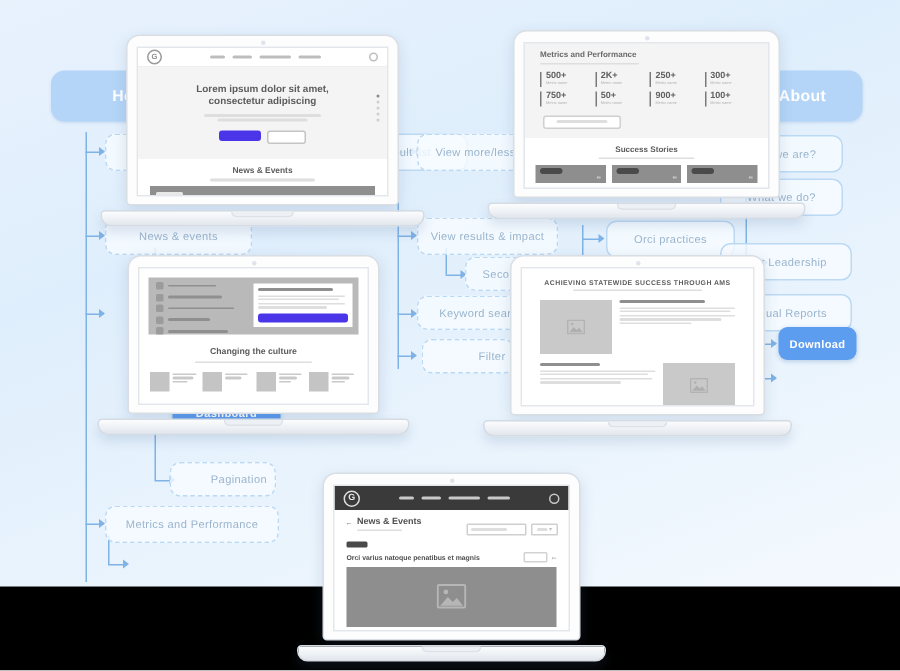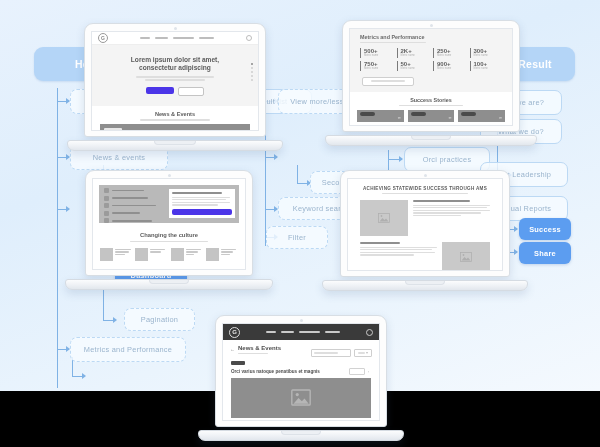--- a/index.html
+++ b/index.html
@@ -160,47 +160,50 @@
   </div>
 
   <div class="node dashed" style="left:70px;top:145px;width:98px;height:25px;">
     <span>News &amp; events</span>
   </div>
 
   <div class="node blue-strong" style="left:115px;top:264px;width:72px;height:23px;border-radius:6px;">
     <span>Dashboard</span>
   </div>
 
-  <div class="node dashed" style="left:124px;top:308px;width:71px;height:23px;">
+  <div class="node dashed" style="left:113px;top:308px;width:71px;height:23px;justify-content:flex-end;">
     <span>Pagination</span>
   </div>
 
   <div class="node dashed" style="left:70px;top:337px;width:116px;height:25px;">
     <span>Metrics and Performance</span>
   </div>
 
 
   <div class="node" style="left:228px;top:89px;width:84px;height:25px;">
     <span>Result list</span>
   </div>
 
   <div class="node dashed" style="left:278px;top:89px;width:78px;height:25px;">
     <span>View more/less</span>
   </div>
 
+  <div class="node dashed" style="left:278px;top:145px;width:94px;height:25px;">
+    <span>View results &amp; impact</span>
+  </div>
 
   <div class="node dashed" style="left:310px;top:171px;width:76px;height:23px;">
     <span>Secondary nav</span>
   </div>
 
   <div class="node dashed" style="left:278px;top:197px;width:86px;height:23px;">
     <span>Keyword search</span>
   </div>
 
-  <div class="node dashed" style="left:266px;top:226px;width:62px;height:23px;">
+  <div class="node dashed" style="left:281px;top:226px;width:62px;height:23px;justify-content:flex-end;">
     <span>Filter</span>
   </div>
 
   <div class="node" style="left:404px;top:147px;width:86px;height:25px;">
     <span>Orci practices</span>
   </div>
 
   <div class="node" style="left:480px;top:90px;width:82px;height:25px;">
     <span>Who we are?</span>
   </div>
@@ -211,29 +214,26 @@
 
   <div class="node" style="left:480px;top:162px;width:88px;height:25px;">
     <span>Our Leadership</span>
   </div>
 
   <div class="node" style="left:480px;top:196px;width:88px;height:25px;">
     <span>Annual Reports</span>
   </div>
 
   <div class="node blue-strong" style="left:519px;top:218px;width:52px;height:22px;border-radius:6px;">
-    <span>Success</span>
-  </div>
-
-  <div class="node blue-strong" style="left:519px;top:242px;width:52px;height:22px;border-radius:6px;">
-    <span>Share</span>
-  </div>
+    <span>Download</span>
+  </div>
+
 
   <div class="node blue big" style="left:495px;top:47px;width:80px;height:34px;">
-    <span>Result</span>
+    <span>About</span>
   </div>
 
   <div class="laptop" style="left:84px;top:23px;">
     <div class="lid" style="width:182px;height:114px;">
       <div class="cam"></div>
       <div class="screen" style="height:100%;">
 
         <div class="wf-hdr" style="height:13px;background:#fff;border-bottom:1px solid #eee;padding:0 6px;">
           <div class="logo-c" style="width:8px;height:8px;font-size:5px;">G</div>
           <div style="flex:1;display:flex;gap:5px;justify-content:center;">

